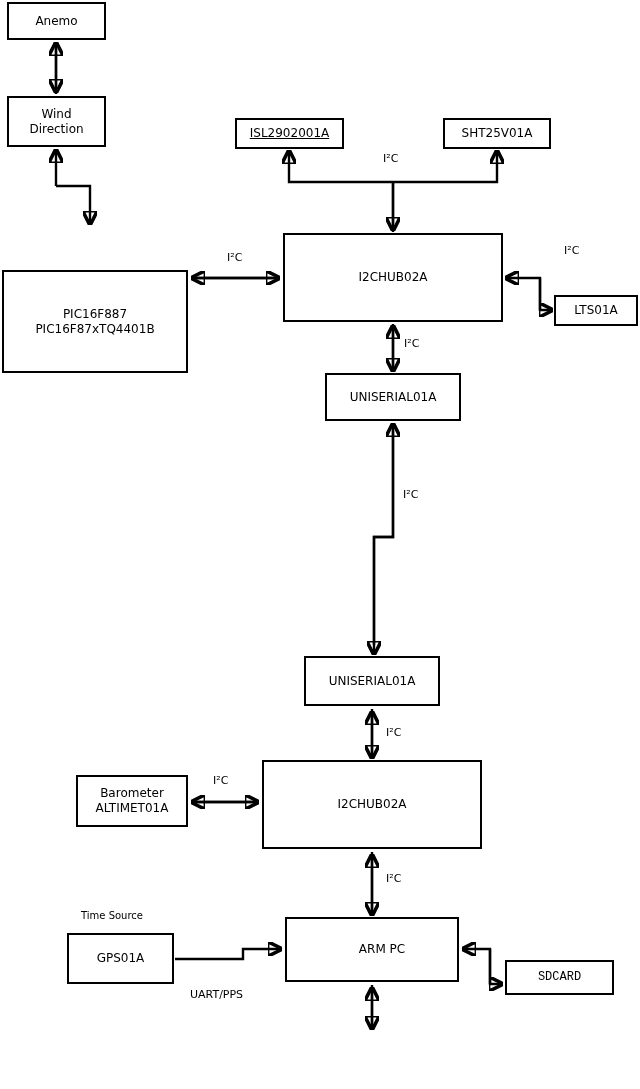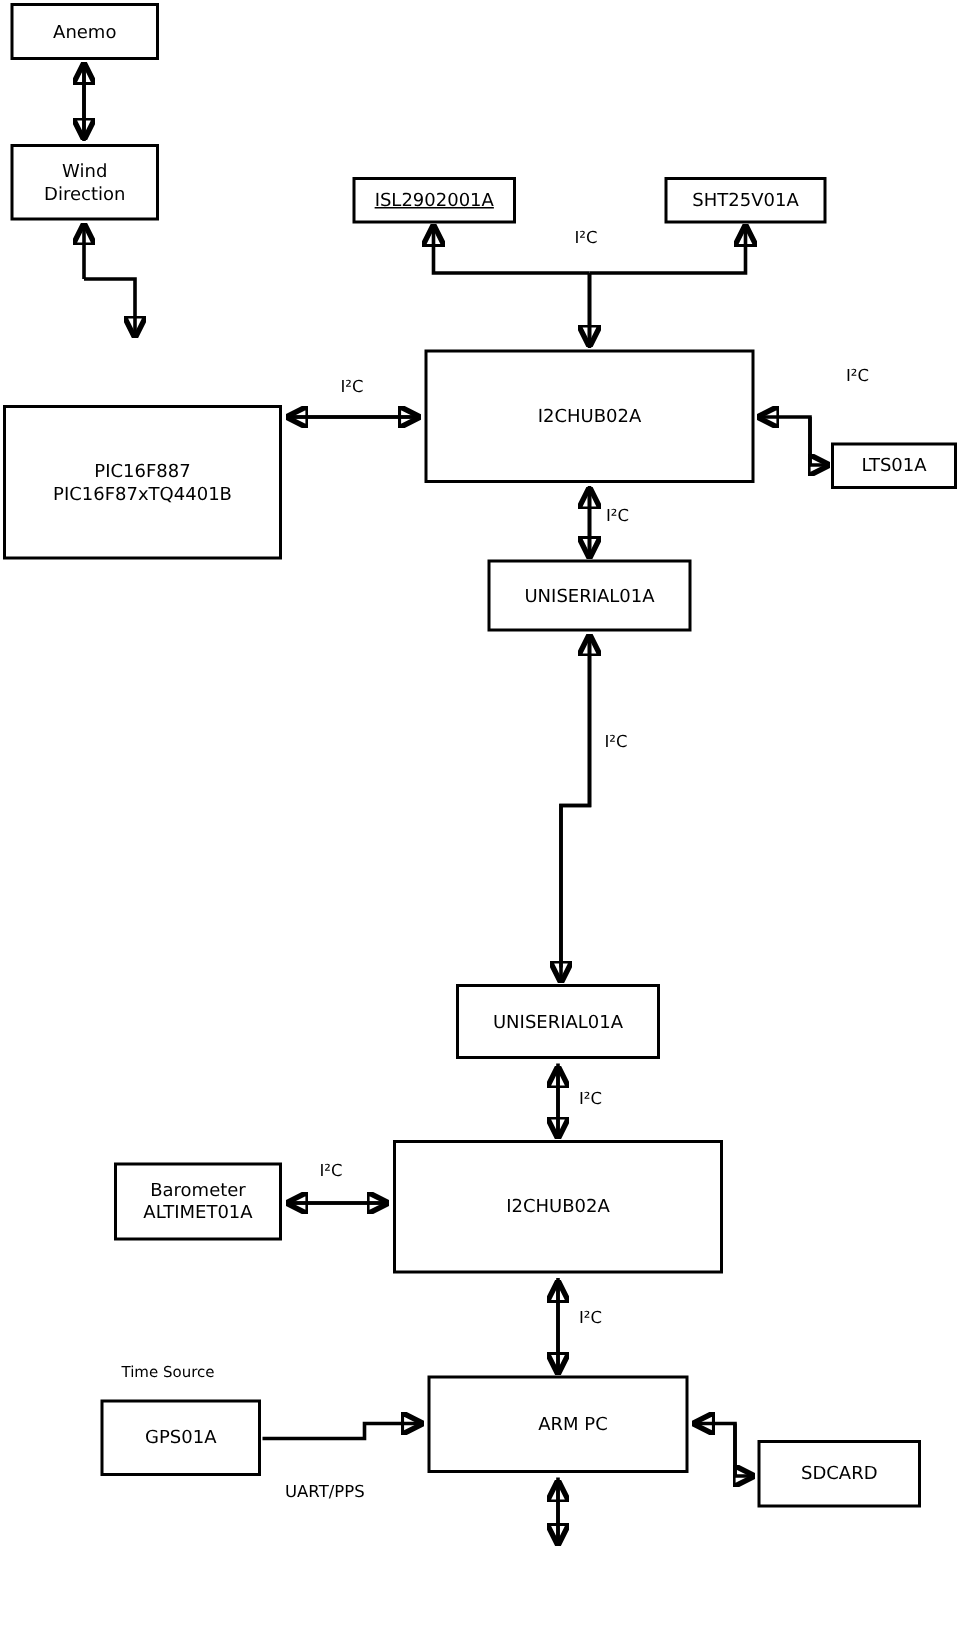--- a/index.html
+++ b/index.html
@@ -167,21 +167,21 @@
   </div>
 
   <div class="node" style="left:67px; top:933px; width:107px; height:51px;">
     <span class="node-label">GPS01A</span>
   </div>
 
   <div class="node" style="left:285px; top:917px; width:174px; height:65px;padding-left:20px;">
     <span class="node-label">ARM PC</span>
   </div>
 
-  <div class="node" style="left:505px; top:960px; width:109px; height:45px;">
+  <div class="node" style="left:505px; top:960px; width:109px; height:35px;font-family:Liberation Mono, monospace;">
     <span class="node-label">SDCARD</span>
   </div>
 
 
   <div class="edge-label" style="left:227px; top:251px;">I²C</div>
 
   <div class="edge-label" style="left:383px; top:152px;">I²C</div>
 
   <div class="edge-label" style="left:564px; top:244px;">I²C</div>
 

